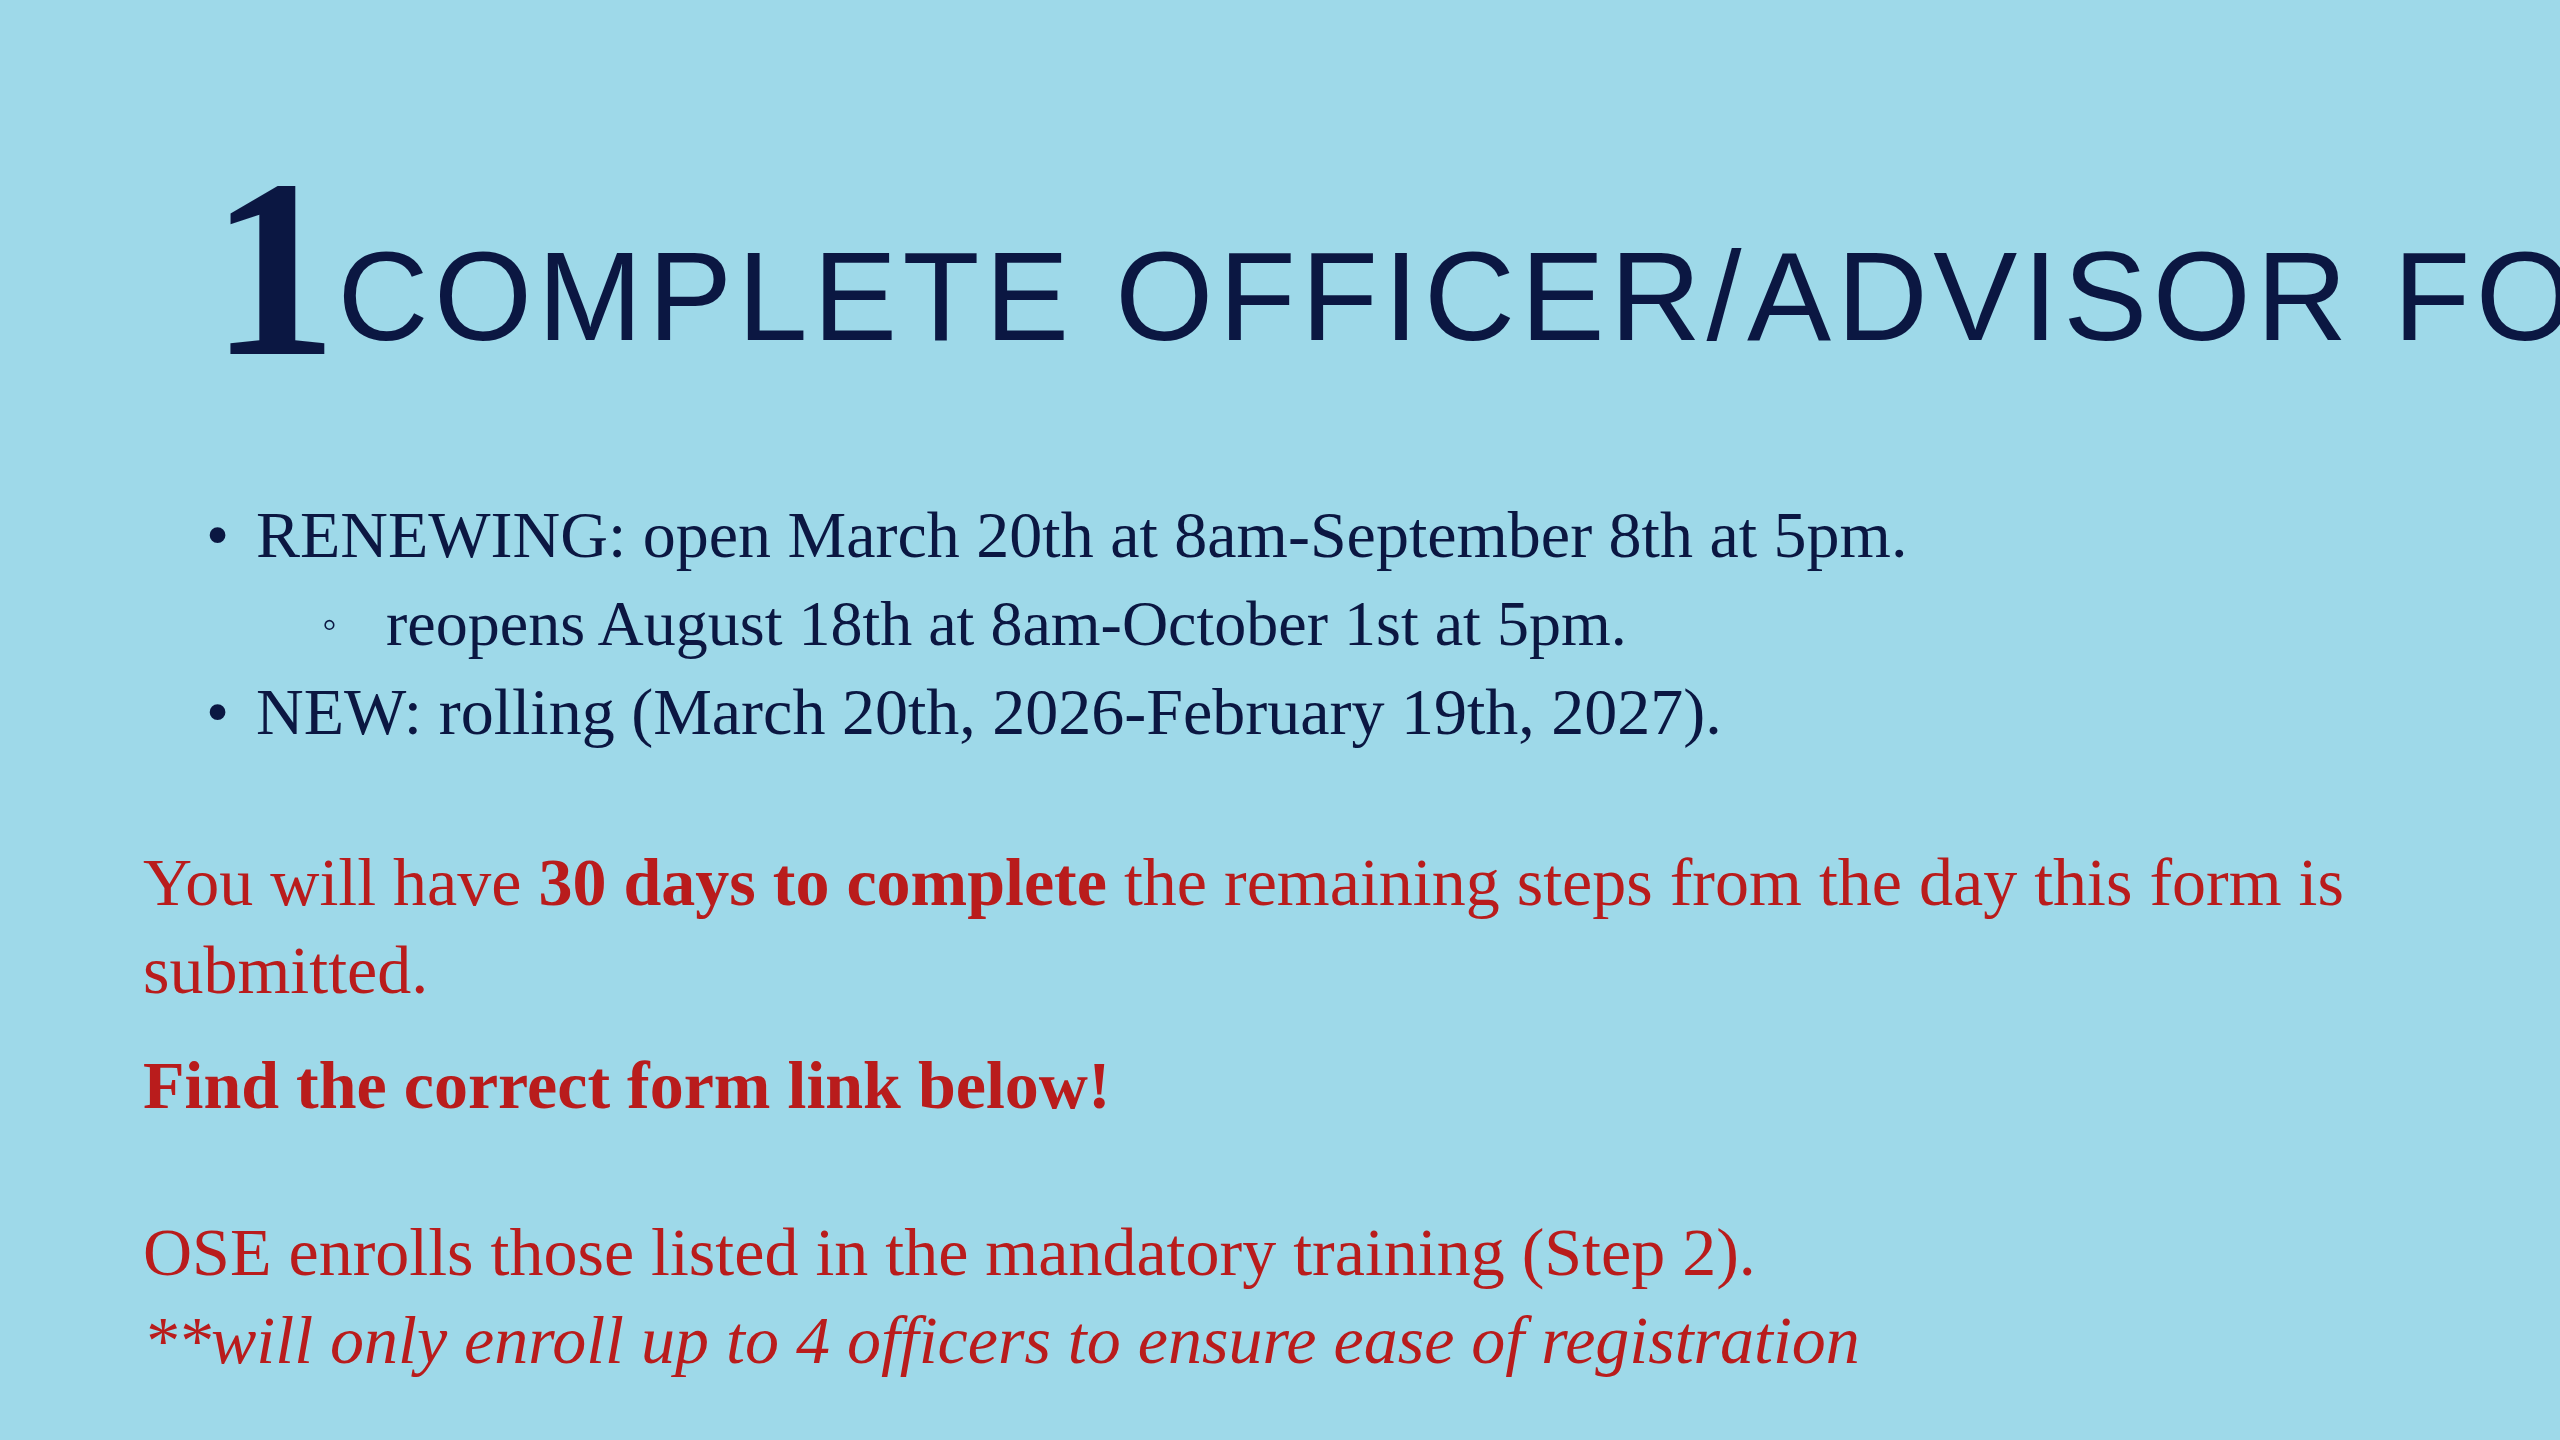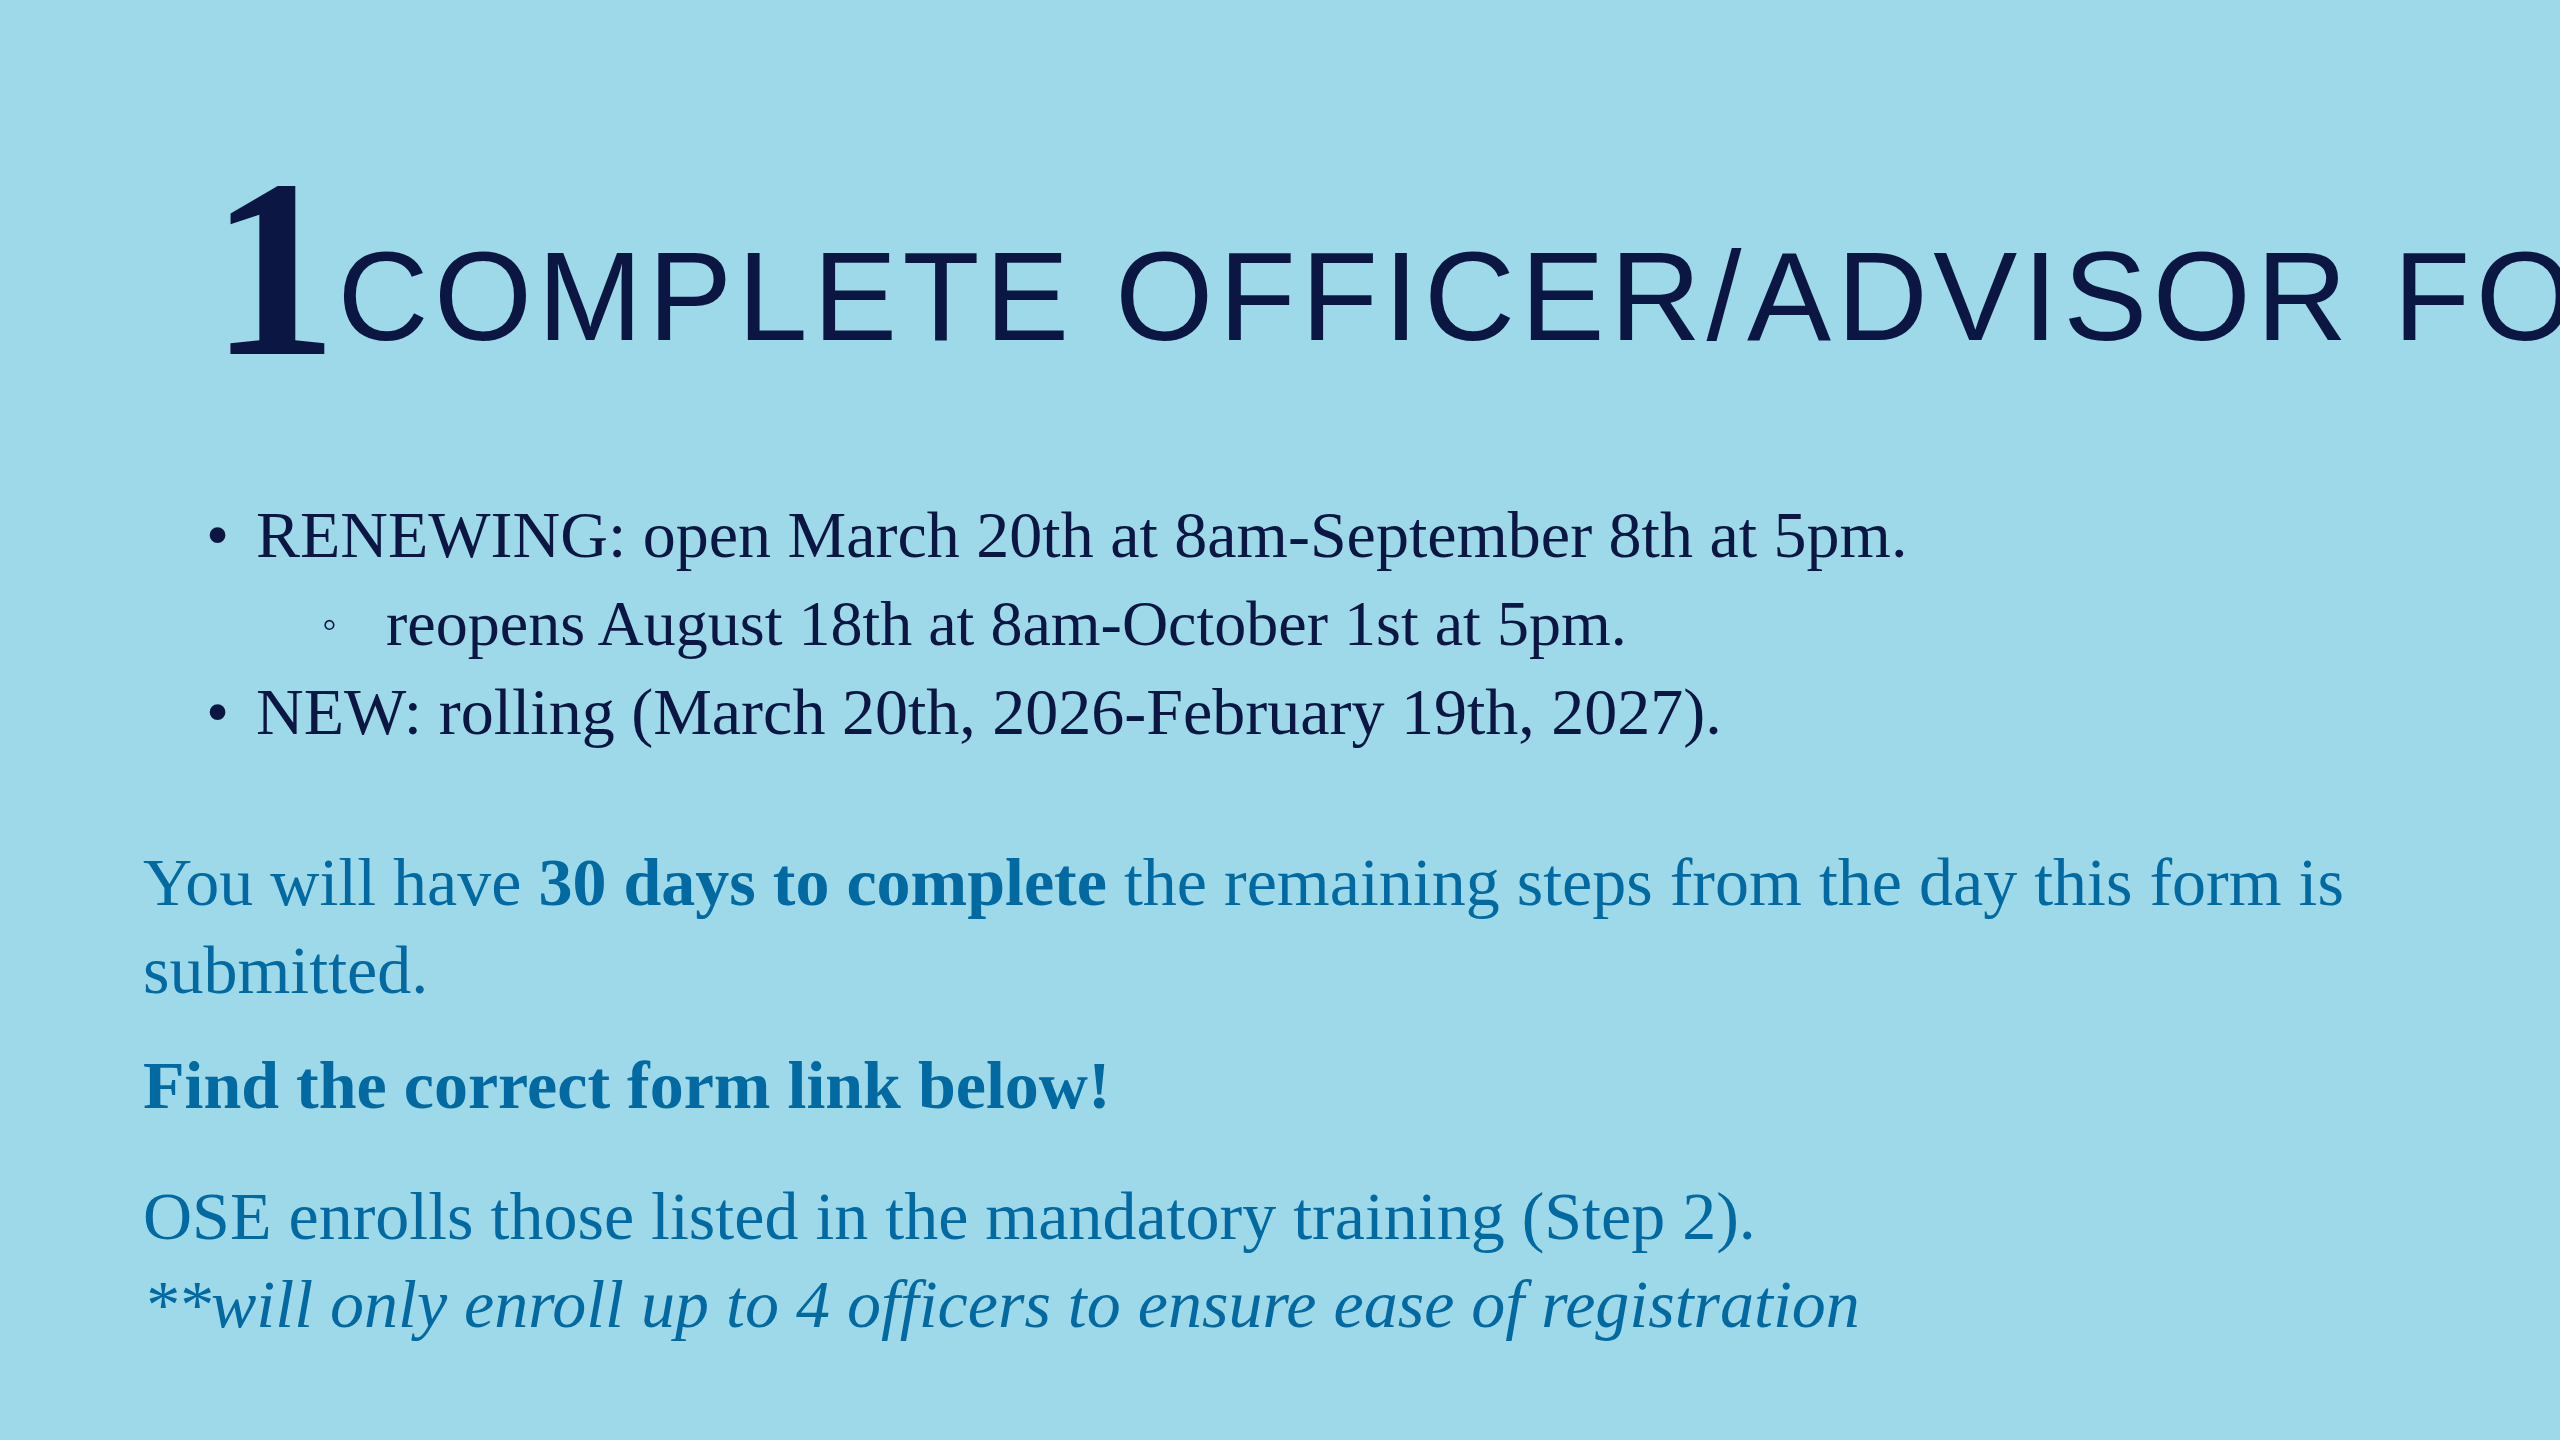--- a/index.html
+++ b/index.html
@@ -102,25 +102,25 @@
     font-weight: 400;
   }
 
   
   .para {
     position: absolute;
     left: 143px;
     width: 2320px;
     font-size: 68px;
     line-height: 1.30;
-    color: #0369a1;
+    color: #b91c1c;
   }
   .para-days   { top: 770px; }
   .para-find   { top: 973px; font-weight: 700; }
-  .para-ose    { top: 1104px; }
+  .para-ose    { top: 1140px; }
 
   .strong { font-weight: 700; }
   .ital   { font-style: italic; }
 
   .line { display: block; }
 </style>
 </head>
 <body style="background: rgb(158, 217, 233);">
 
 <div id="slide" style="background: rgb(158, 217, 233); color: rgb(11, 23, 66);">

